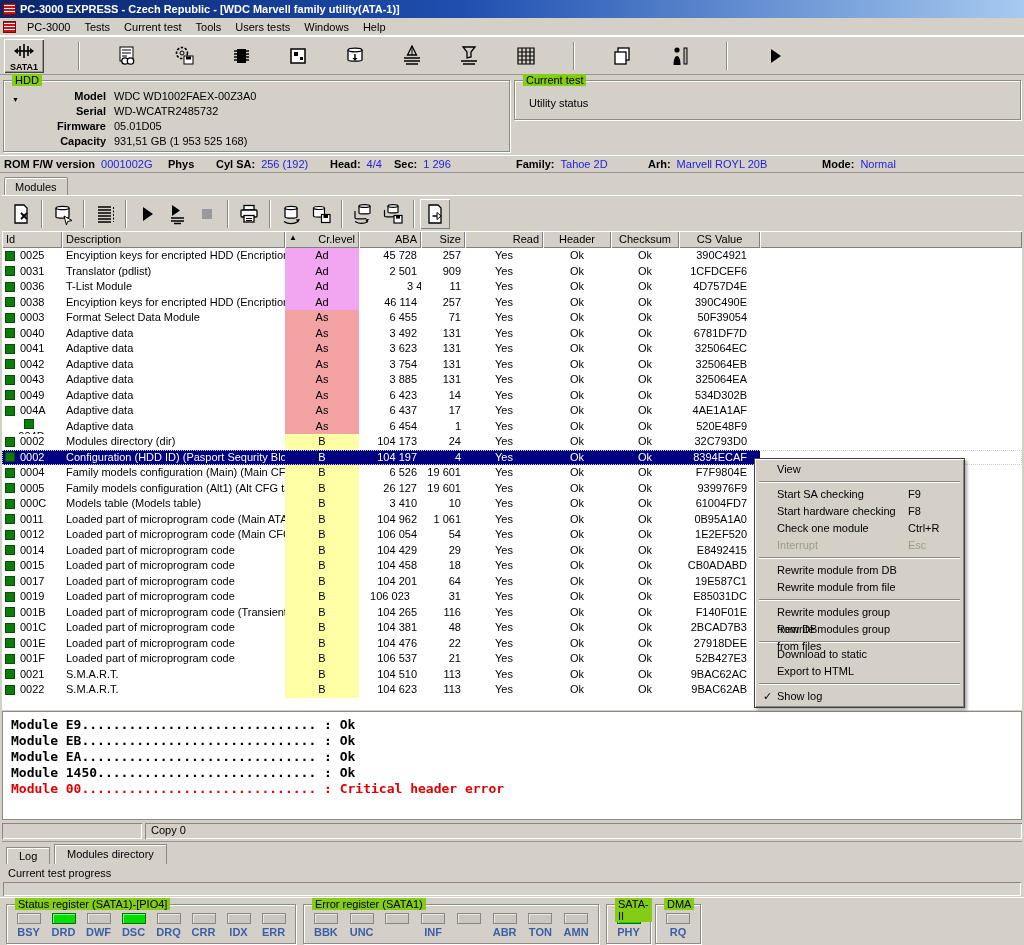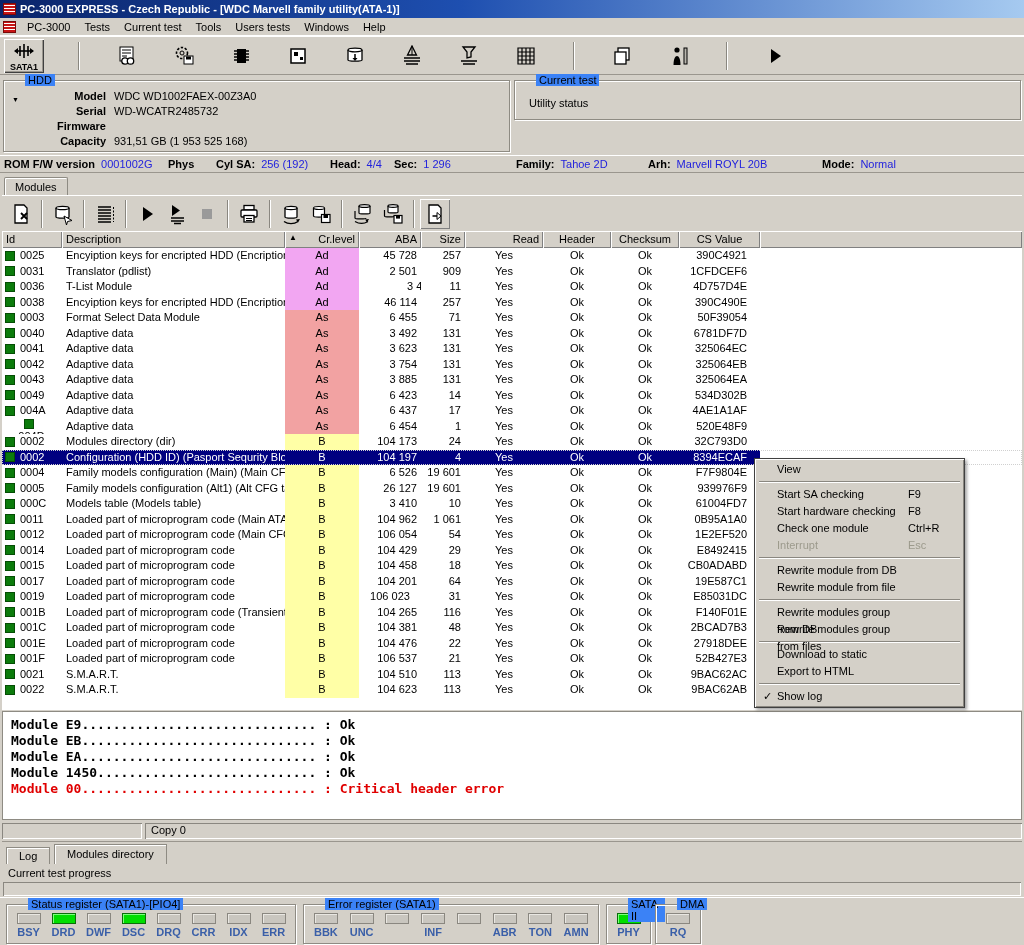--- a/index.html
+++ b/index.html
@@ -30,21 +30,21 @@
   .tbtn.framed{box-shadow:inset 1px 1px 0 #fff,inset -1px -1px 0 #808080;}
   .tlabel{font-size:9px;font-weight:bold;line-height:9px;margin-top:1px;}
   .tsep{width:2px;height:28px;border-left:1px solid #8a8780;border-right:1px solid #fff;
     margin:0 5px;flex:none;}
   .ticon svg{width:22px;height:22px;display:block;}
 
   
   #top-panels{position:absolute;left:0;top:75px;width:1024px;height:80px;}
   .groupbox{position:absolute;border:1px solid #8e8b83;
     box-shadow:inset 1px 1px 0 #ffffff,1px 1px 0 #ffffff;}
-  .legend{position:absolute;top:-7px;left:21px;background:#3b82f6;padding:0 3px;line-height:12px;}
+  .legend{position:absolute;top:-7px;left:8px;background:#84cc16;padding:0 3px;line-height:12px;}
   #hdd-group{left:3px;top:5px;width:507px;height:72px;}
   #current-test-group{left:514px;top:5px;width:507px;height:40px;}
   #operation-group{left:514px;top:47px;width:507px;height:30px;}
   .drop-btn{position:absolute;width:15px;height:13px;display:flex;align-items:center;
     justify-content:center;font-size:7px;color:#000;}
   .hdd-fields{position:absolute;left:0;top:8px;width:100%;}
   .hdd-row{display:flex;height:15px;line-height:15px;}
   .hdd-label{width:110px;text-align:right;font-weight:bold;padding-right:8px;}
   .hdd-value{flex:1;}
   #utility-status{position:absolute;left:14px;top:16px;}
@@ -265,20 +265,21 @@
           <div class="hdd-row">
             <span class="hdd-label">Model</span>
             <span class="hdd-value">WDC WD1002FAEX-00Z3A0</span>
           </div>
           <div class="hdd-row">
             <span class="hdd-label">Serial</span>
             <span class="hdd-value">WD-WCATR2485732</span>
           </div>
           <div class="hdd-row">
             <span class="hdd-label">Firmware</span>
+            <span class="hdd-value">05.01D05</span>
           </div>
           <div class="hdd-row">
             <span class="hdd-label">Capacity</span>
             <span class="hdd-value">931,51 GB (1 953 525 168)</span>
           </div>
         </div>
     </div>
     <div id="current-test-group" class="groupbox">
       <span class="legend">Current test</span>
       <span id="utility-status">Utility status</span>

